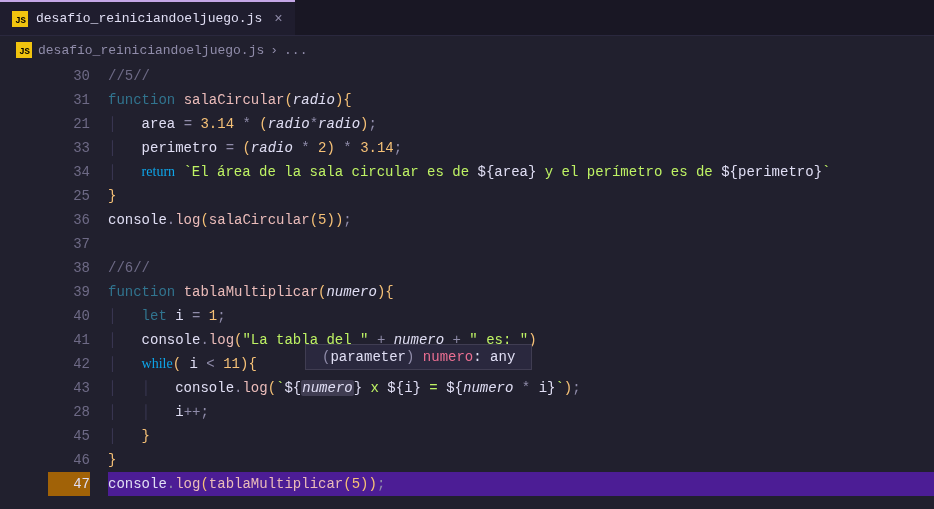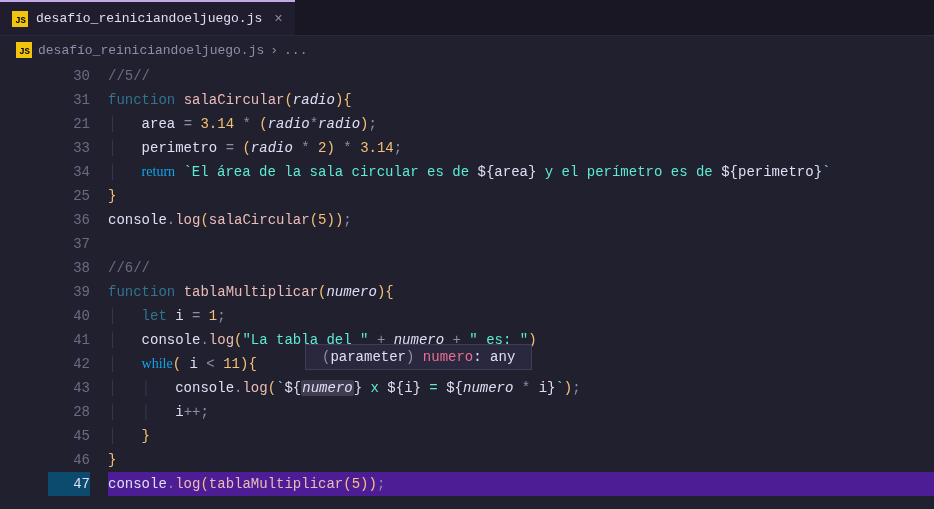--- a/index.html
+++ b/index.html
@@ -88,33 +88,33 @@
 .line {
   height: 24px;
   line-height: 24px;
   white-space: pre;
 }
 .line.current {
   background: #4c1d95;
 }
 .gutter .current {
   color: #e0def4;
-  background: #0c4a6e;
+  background: #a16207;
 }
 .c-comment { color: #6e6a86; }
 .c-keyword { color: #31748f; }
 .c-keyword2 { color: #0ea5e9; font-family: Liberation Serif, serif; }
 .c-func { color: #ebbcba; }
 .c-param { color: #e0def4; font-style: italic; }
 .c-paren { color: #f6c177; }
 .c-brace { color: #f6c177; }
 .c-op { color: #908caa; }
 .c-num { color: #f6c177; }
 .c-var { color: #e0def4; }
-.c-string { color: #5eead4; margin-top: 48px; }
+.c-string { color: #bef264; margin-top: 48px; }
 .c-template { color: #e0def4; }
 .c-method { color: #ebbcba; }
 .c-highlight { background: #403d52; border-radius: 2px; padding: 0 1px; }
 .guide { color: #3b3854; }
 
 .tooltip {
   position: absolute;
   left: 305px;
   top: 280px;
   background: #2a283e;

